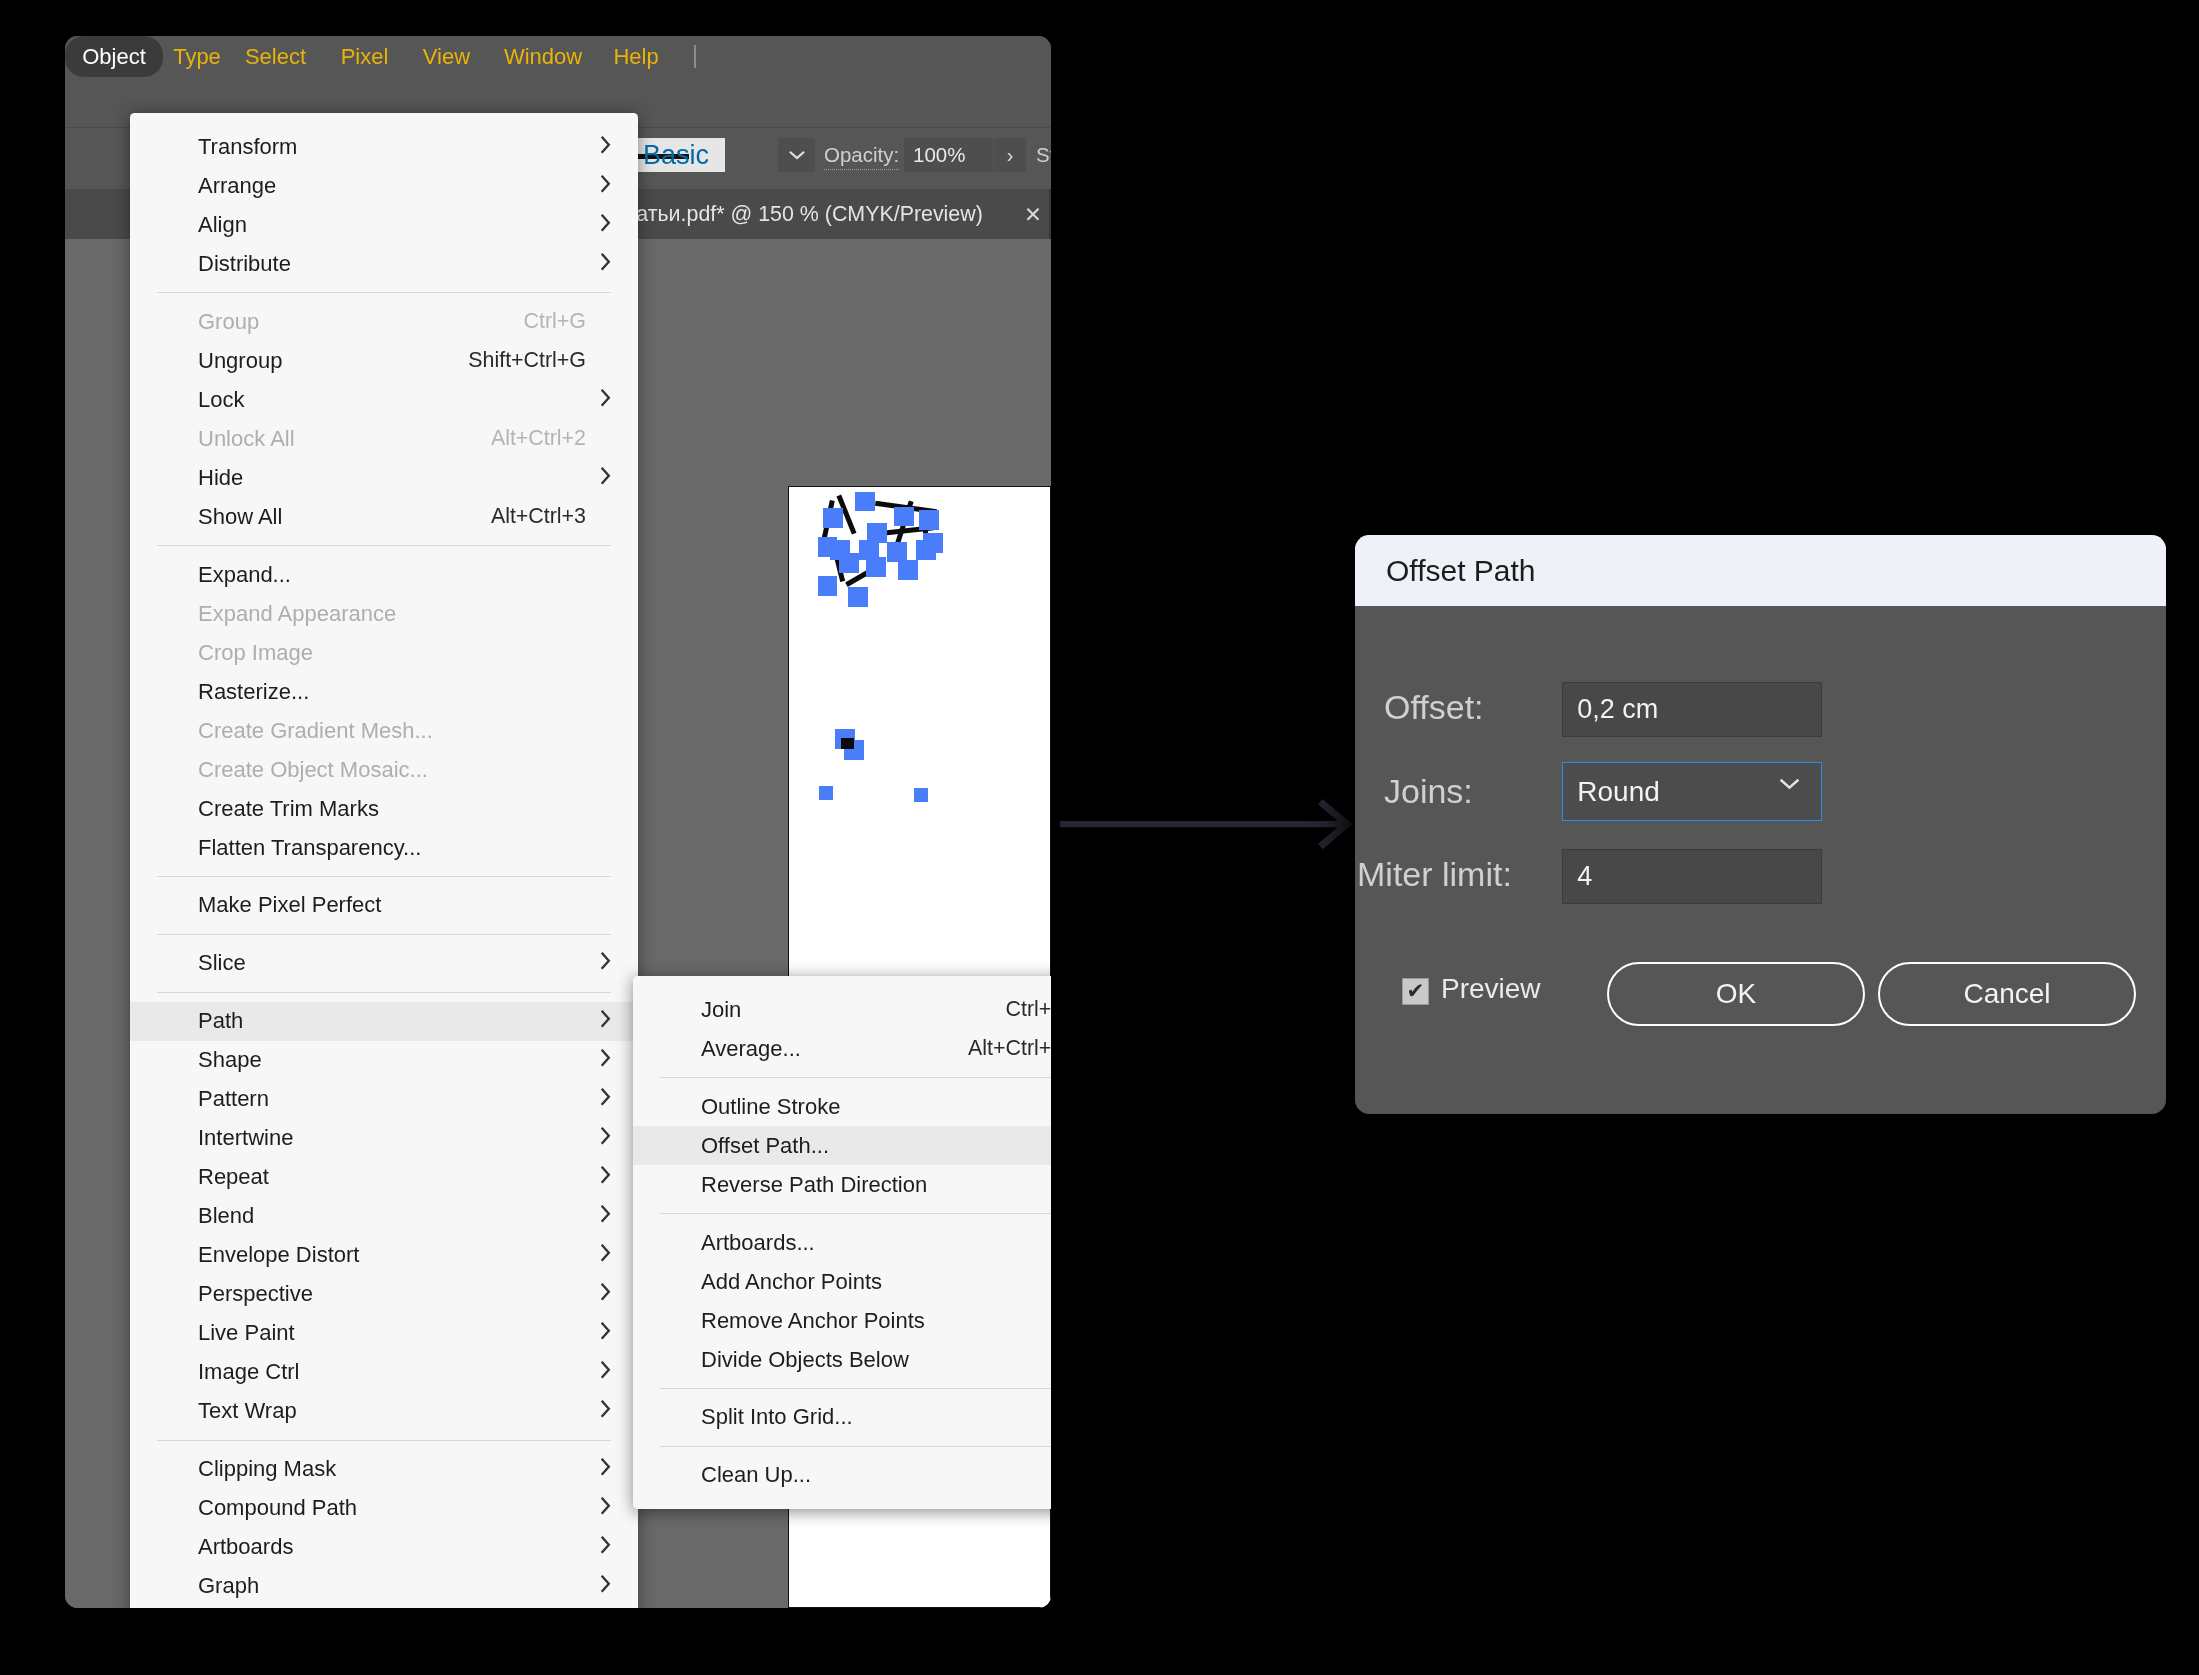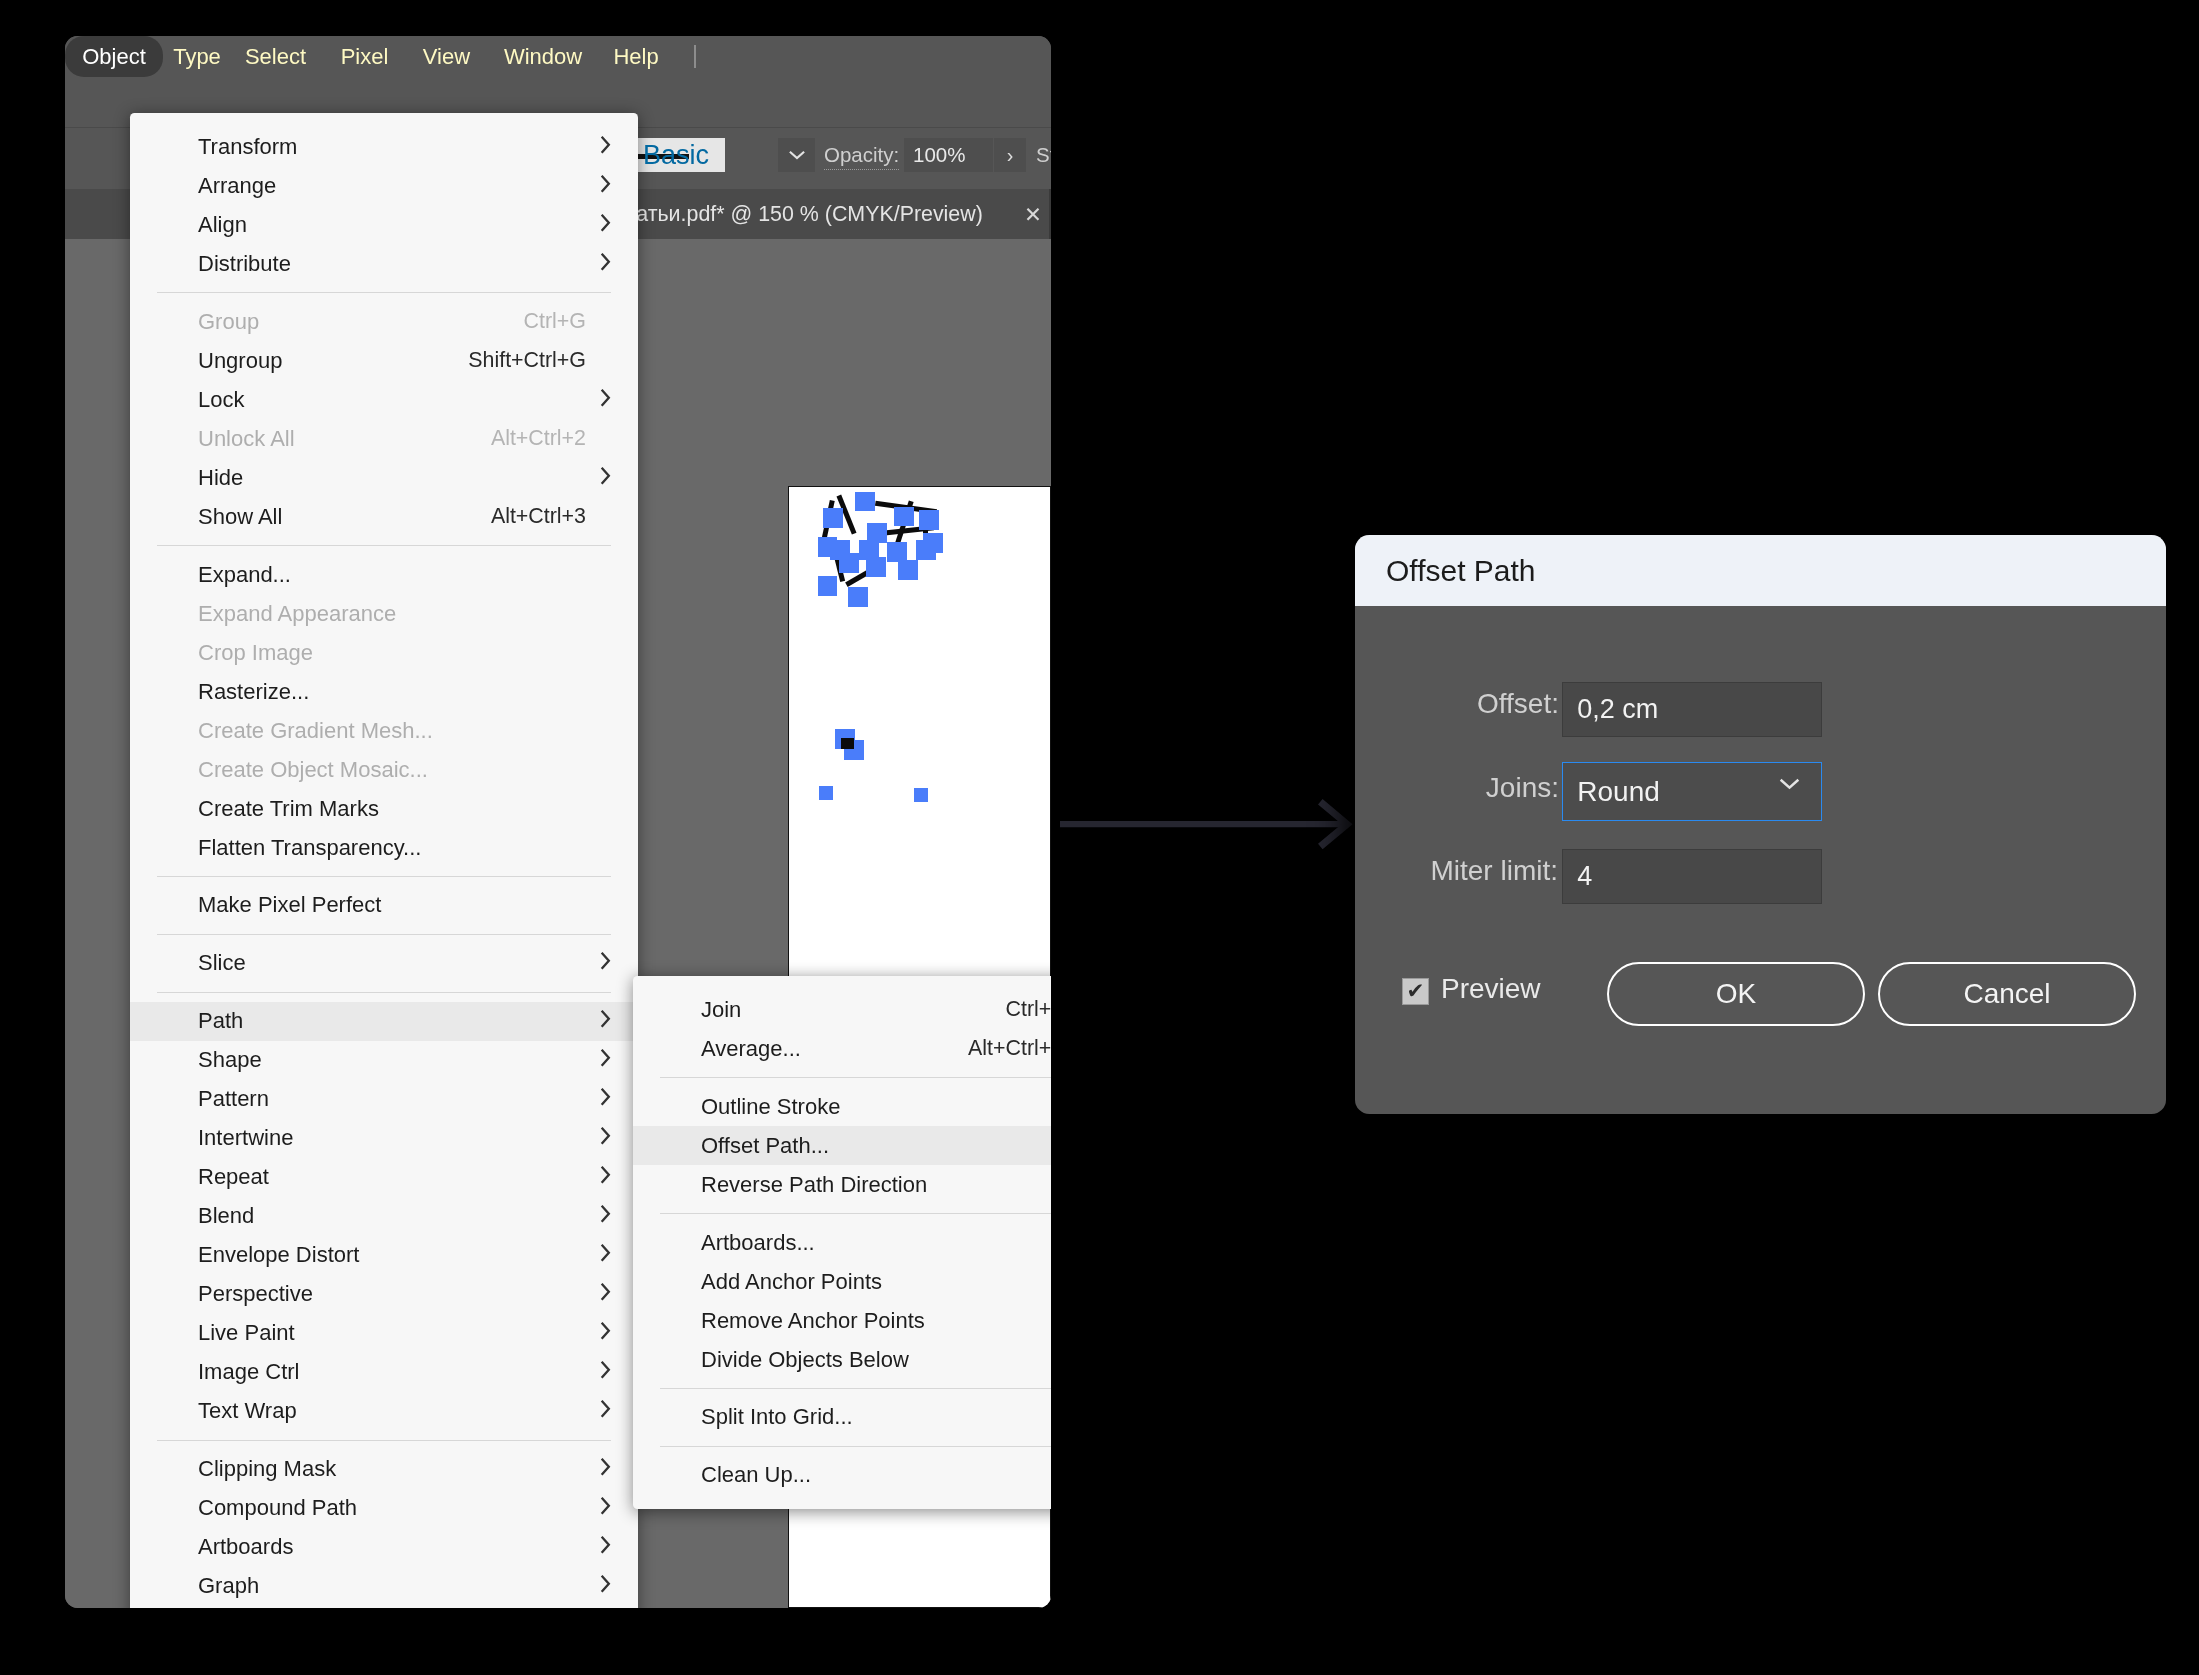--- a/index.html
+++ b/index.html
@@ -20,21 +20,21 @@
     border-radius: 12.5px;
     overflow: hidden;
   }
   #menubar {
     position: absolute; left:0; top:0; width:100%; height:41px;
     background: #565656;
   }
   .menubar-item {
     position: absolute; top: 0; height: 41px;
     display: flex; align-items: center; justify-content: center;
-    color: #fef9c3; font-size: 22px; padding: 0 11.6px;
+    color: #eab308; font-size: 22px; padding: 0 11.6px;
     box-sizing: border-box; white-space: nowrap;
   }
   .menubar-item.active { background: #3b3b3b; color: #ffffff; border-radius: 19px; }
   #menubar-divider {
     position: absolute; left: 629px; top: 9px; width: 1.8px; height: 23px;
     background: #8d8d8d;
   }
 
   
   #control-strip {
@@ -145,21 +145,21 @@
     box-shadow: 0 0 30px 12.5px rgba(0,0,0,0.9);
   }
   #dlg-titlebar {
     position:absolute; left:0; top:0; width:100%; height:71px;
     background:#eef2f8;
   }
   #dlg-title {
     position:absolute; left:30px; top:19.6px; font-size:30px; color:#1c1c1c;
   }
   .dlg-label {
-    position:absolute; font-size:28px; color:#d0d0d0; text-align:right;
+    position:absolute; font-size:34px; color:#d0d0d0; text-align:left;
   }
   .dlg-input {
     position:absolute; height:55px; background:#484848;
     border:0.9px solid #3c3c3c; box-sizing:border-box;
     color:#f2f2f2; font-size:27px;
     display:flex; align-items:center; padding-left:14.3px;
   }
   #joins-select {
     position:absolute; left:1562px; top:762px; width:260px; height:59px;
     background:#4c4c4c; border:1.8px solid #2a8af0; box-sizing:border-box;

